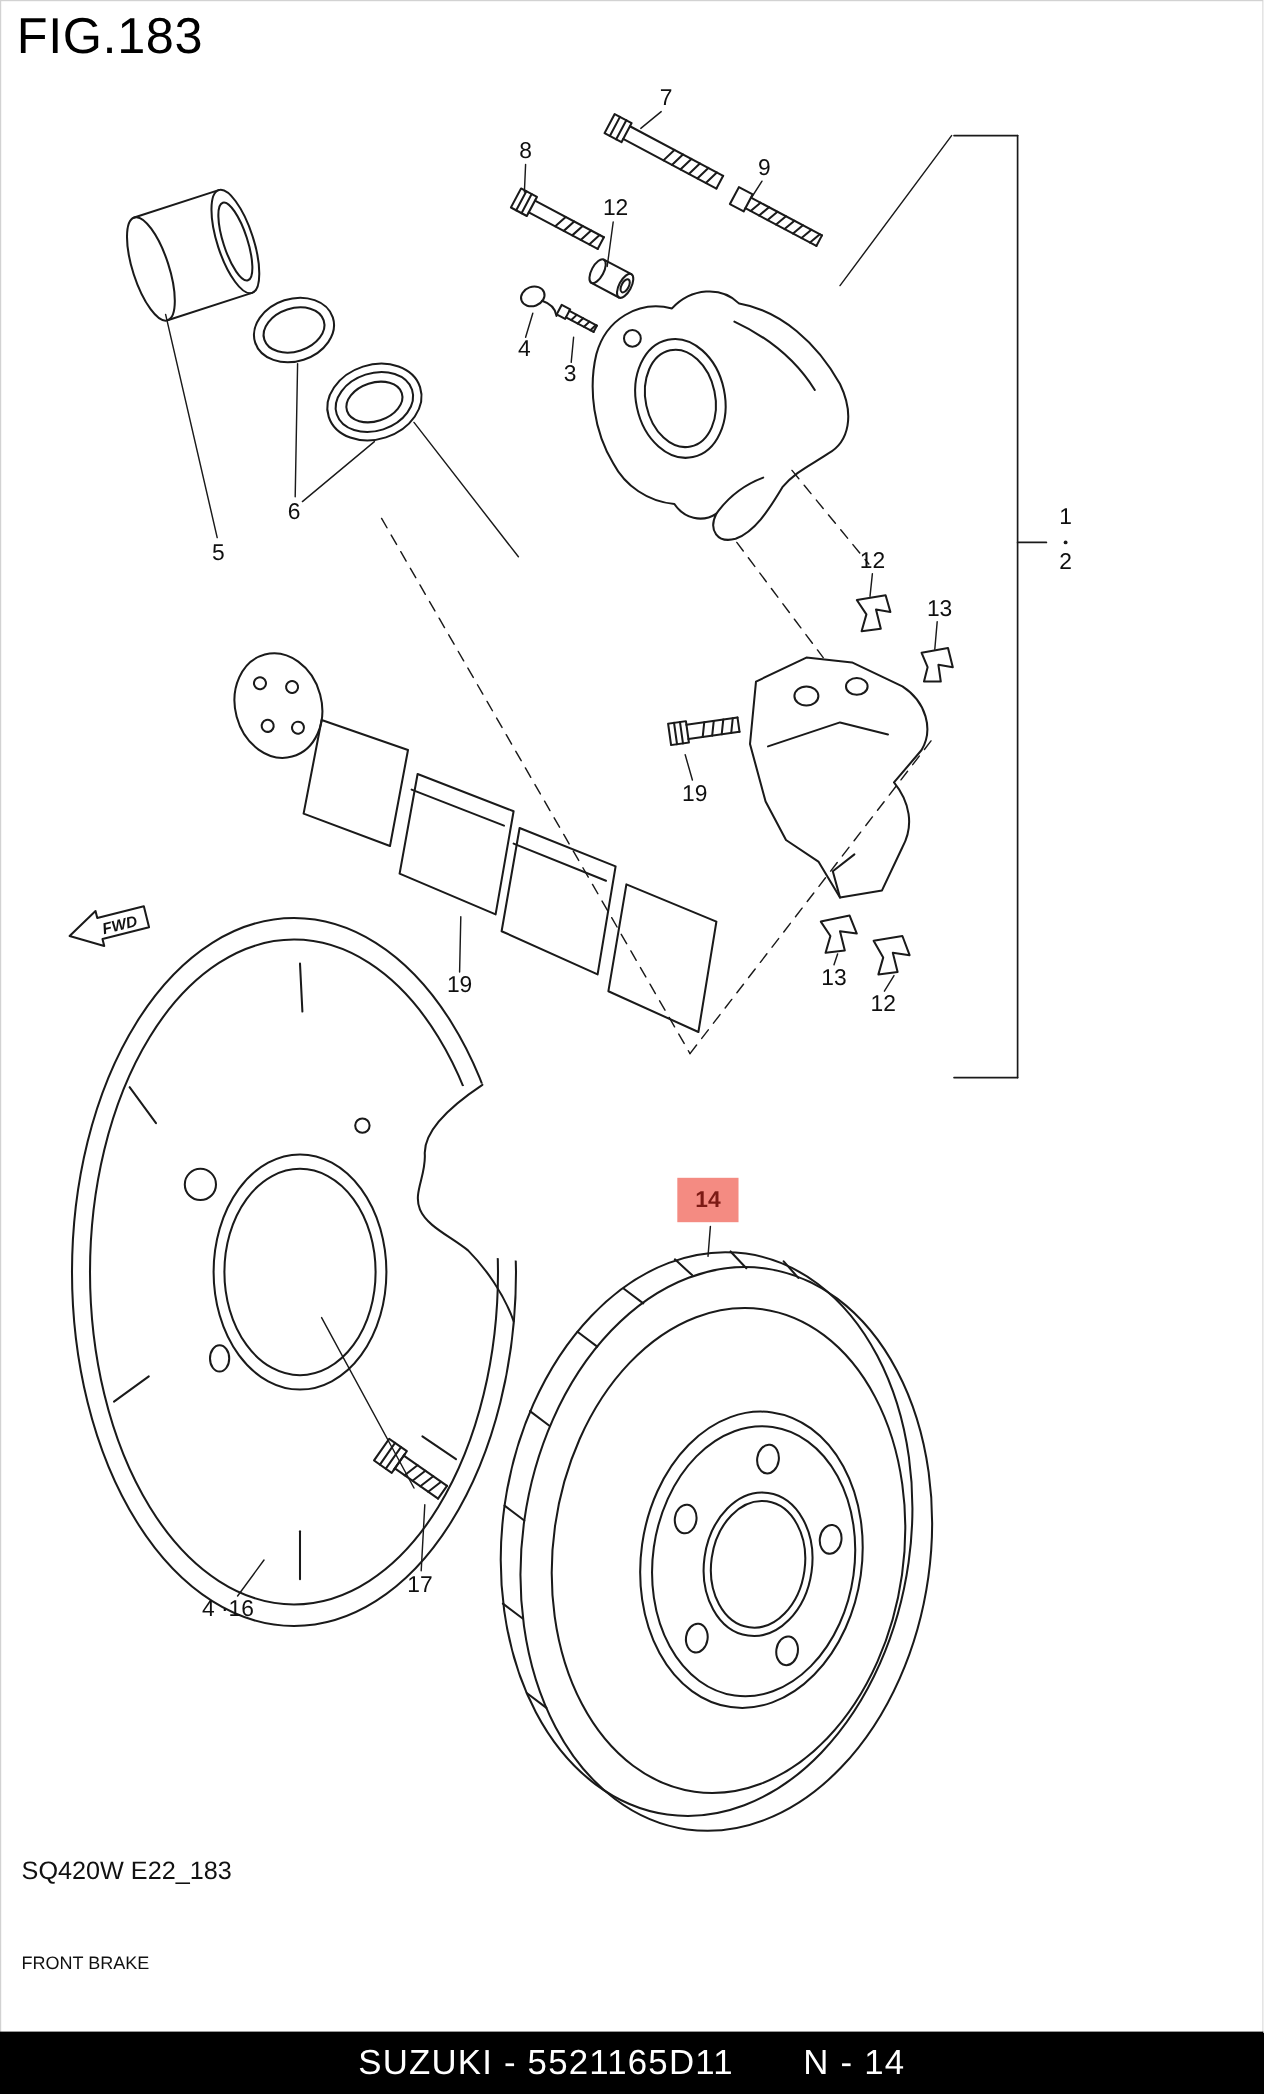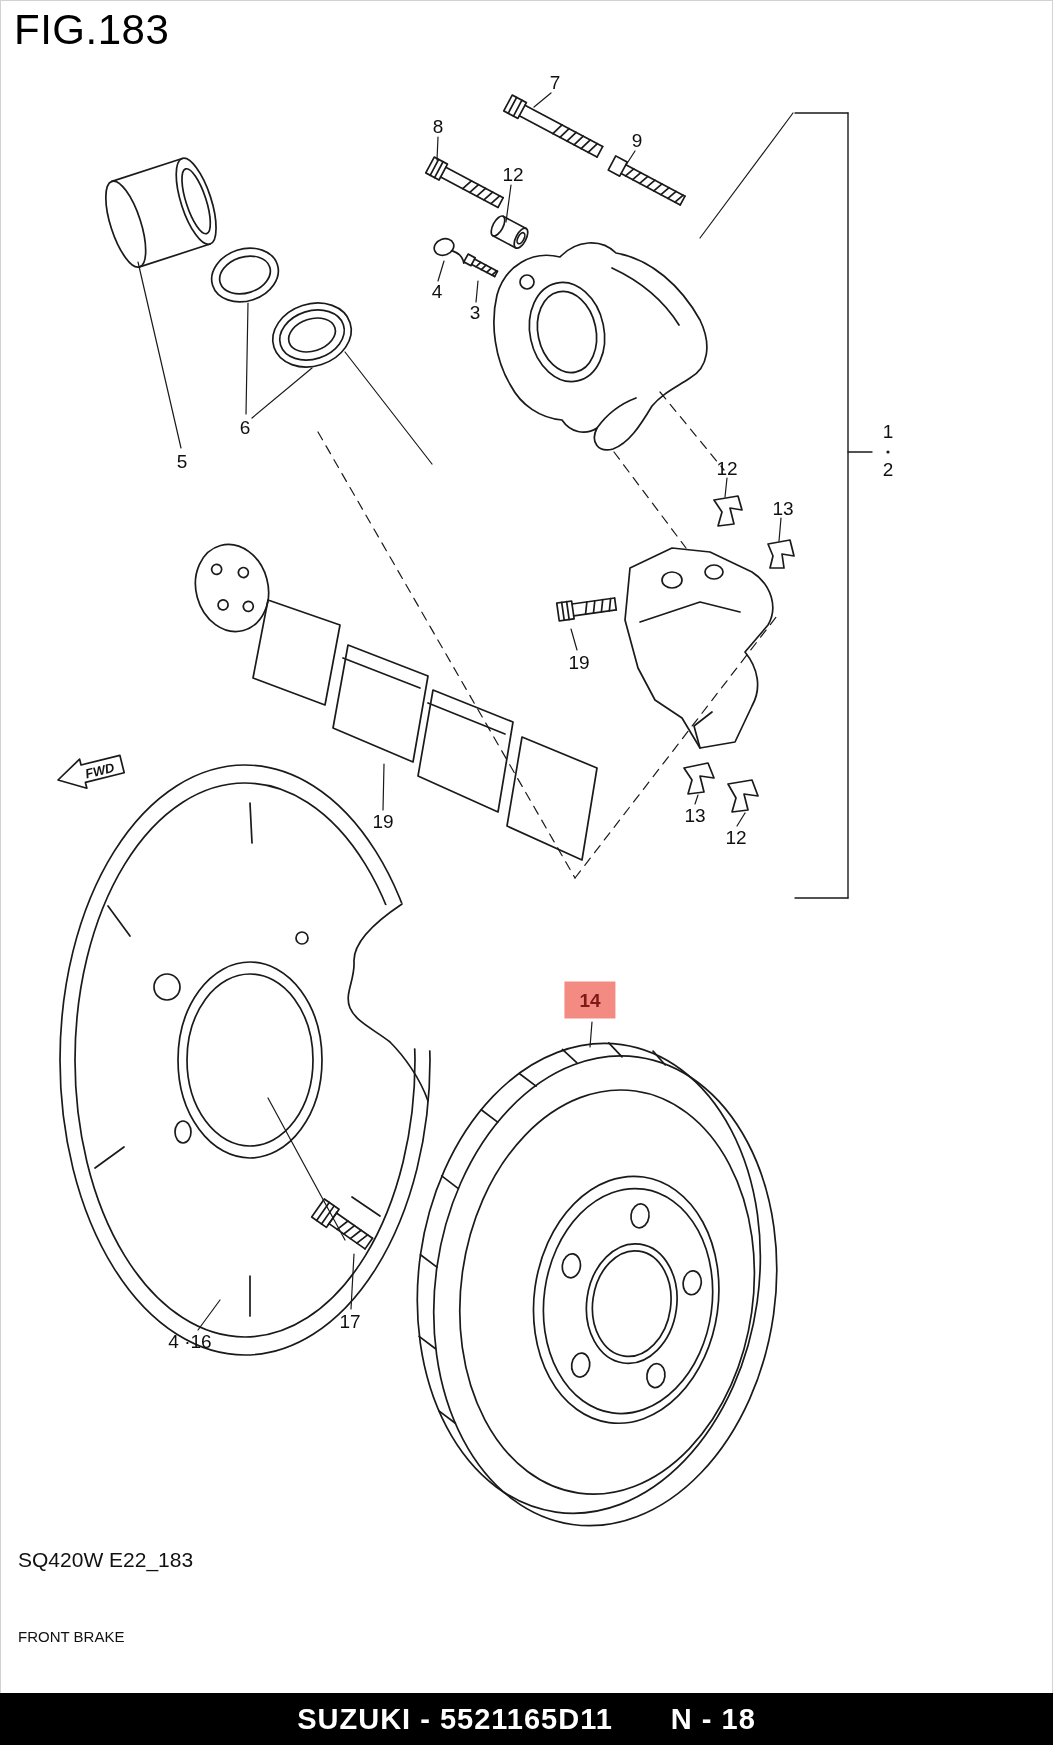--- a/index.html
+++ b/index.html
@@ -10,21 +10,21 @@
   svg.diagram{position:absolute;left:0;top:0}
   .ink{stroke:var(--line,#1a1a1a);fill:none;stroke-linecap:round;stroke-linejoin:round}
   .callout{position:absolute;transform:translate(-50%,-50%);font-size:19px;color:#101010;
            white-space:nowrap;line-height:1}
   .callout.highlight{background:var(--highlight-bg,#f48b82);color:var(--highlight-text,#7c1a14);
            padding:9px 15px;font-weight:700}
   .code-line{position:absolute;left:18px;top:1548px;font-size:21px;color:#111}
   .name-line{position:absolute;left:18px;top:1628px;font-size:15px;color:#111}
   .footer{position:absolute;left:0;top:1693px;width:100%;height:52px;background:var(--footer-bg,#000);
           color:var(--footer-text,#fff);display:flex;align-items:center;justify-content:center;
-          gap:58px;font-size:29px;font-weight:700;letter-spacing:1px}
+          gap:58px;font-size:29px;font-weight:400;letter-spacing:1px}
 </style>
 </head>
 <body>
 
 <div class="page">
 
   <div class="fig-title">FIG.183</div>
 
   <svg class="diagram" viewBox="0 0 1053 1745" width="1053" height="1745">
     <g class="ink" stroke-width="1.7">
@@ -295,16 +295,16 @@
   <div class="callout" style="left:736px;top:837px">12</div>
   <div class="callout highlight" style="left:590px;top:1000px">14</div>
   <div class="callout" style="left:190px;top:1341px">4 ·16</div>
   <div class="callout" style="left:350px;top:1321px">17</div>
 
   <div class="code-line">SQ420W E22_183</div>
   <div class="name-line">FRONT BRAKE</div>
 
   <div class="footer">
     <span>SUZUKI - 5521165D11</span>
-    <span>N - 18</span>
+    <span>N - 14</span>
   </div>
 
 </div>
 
 </body></html>

